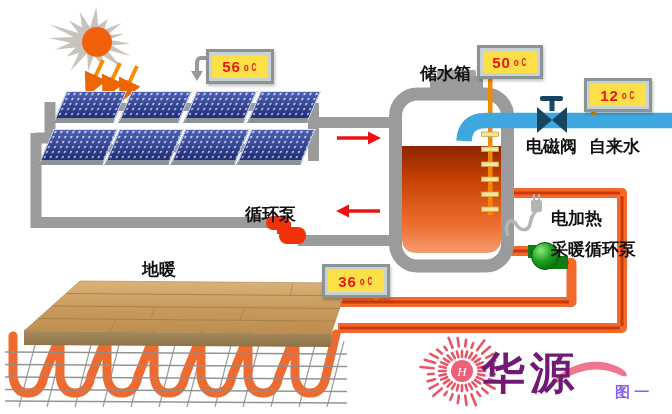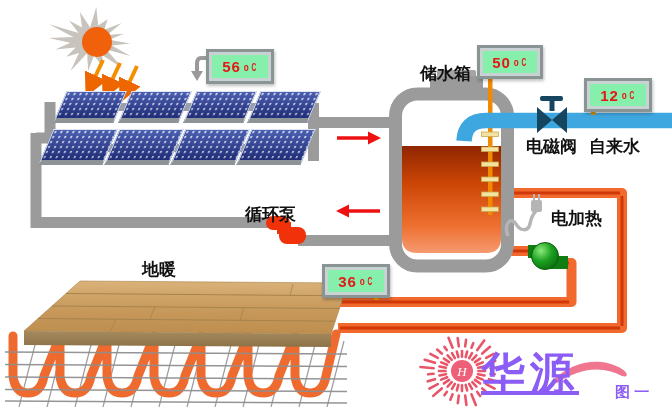--- a/index.html
+++ b/index.html
@@ -8,29 +8,29 @@
   #vec{position:absolute;left:0;top:0;z-index:1;}
   .panel{position:absolute;z-index:2;box-sizing:border-box;
     transform:skewX(-23deg);
     border:1px solid #dde6f4;border-bottom:5px solid #8e9398;
     background:
       linear-gradient(180deg, rgba(150,170,235,.30), rgba(0,0,40,.28)),
       radial-gradient(circle at 2px 2px, rgba(240,246,255,.95) .9px, rgba(90,110,200,0) 1.5px);
     background-color:#2c3e96;background-size:auto,6px 5px;}
   .stub{position:absolute;z-index:1;background:#9aa0a4;}
   .display{position:absolute;z-index:4;display:flex;align-items:center;justify-content:center;
-    border:3px solid #8b9494;background:#86efac;
+    border:3px solid #8b9494;background:#fde047;
     box-shadow:inset 0 0 0 3px #c9d2d2, 1px 2px 3px rgba(0,0,0,.25);
     color:#e61717;font-weight:bold;}
   .display .tv{font-size:15px;letter-spacing:1px;}
   .display sup{font-size:9px;margin:0 1px 0 3px;position:relative;top:1px;}
   .display .tu{font-size:11px;transform:scaleX(.6);}
   .lbl{position:absolute;z-index:4;font-size:17px;font-weight:bold;color:#101010;white-space:nowrap;}
   #brand-text{position:absolute;z-index:4;left:481px;top:344px;font-size:44px;font-weight:bold;
-    color:#8b5cf6;letter-spacing:5px;white-space:nowrap;text-decoration:underline;}
+    color:#701a75;letter-spacing:5px;white-space:nowrap;}
   #figure-label{position:absolute;z-index:4;left:615px;top:383px;font-size:15px;font-weight:bold;color:#8b5cf6;}
 </style>
 </head>
 <body>
 
 <div id="stage">
 
 <svg id="vec" width="672" height="414" viewBox="0 0 672 414">
   <defs>
     <linearGradient id="waterGrad" x1="0" y1="0" x2="0" y2="1">
@@ -279,18 +279,19 @@
 <div class="display" style="left:322px;top:264px;width:62px;height:28px">
   <span class="tv">36</span>
       <sup>0</sup>
       <span class="tu">C</span>
 </div>
 
 <div class="lbl" style="left:420px;top:62px">储水箱</div>
 <div class="lbl" style="left:526px;top:135px">电磁阀</div>
 <div class="lbl" style="left:589px;top:135px">自来水</div>
 <div class="lbl" style="left:551px;top:207px">电加热</div>
+<div class="lbl" style="left:551px;top:238px">采暖循环泵</div>
 <div class="lbl" style="left:245px;top:203px">循环泵</div>
 <div class="lbl" style="left:142px;top:258px">地暖</div>
 <div id="brand-text">华源</div>
 <div id="figure-label">图 一</div>
 
 </div>
 
 </body></html>

